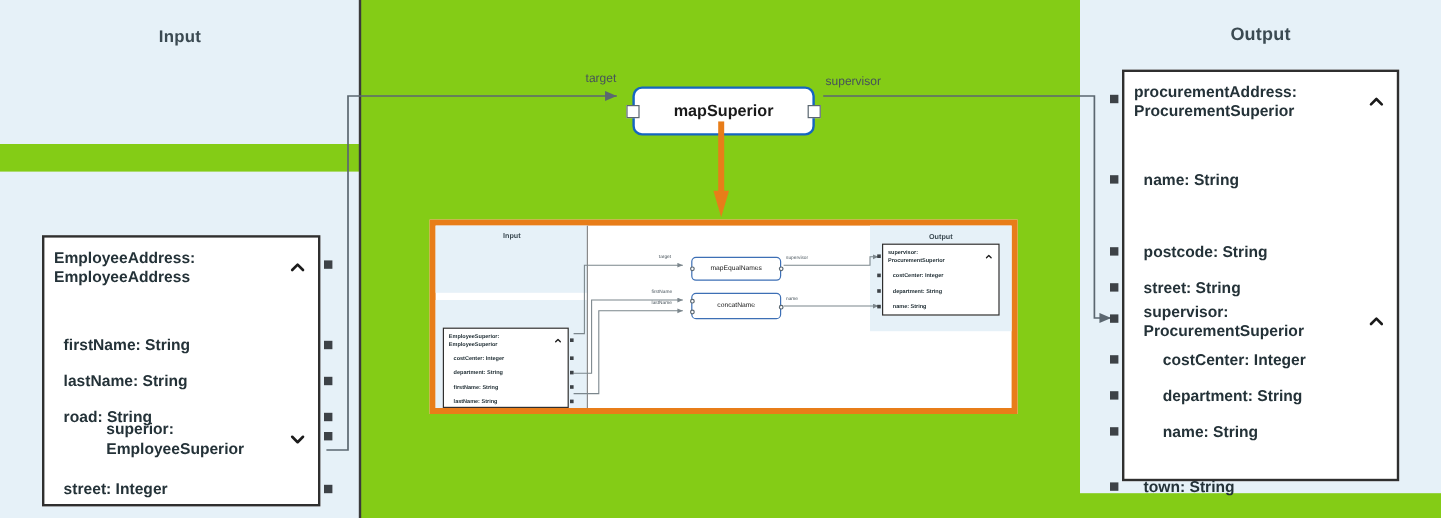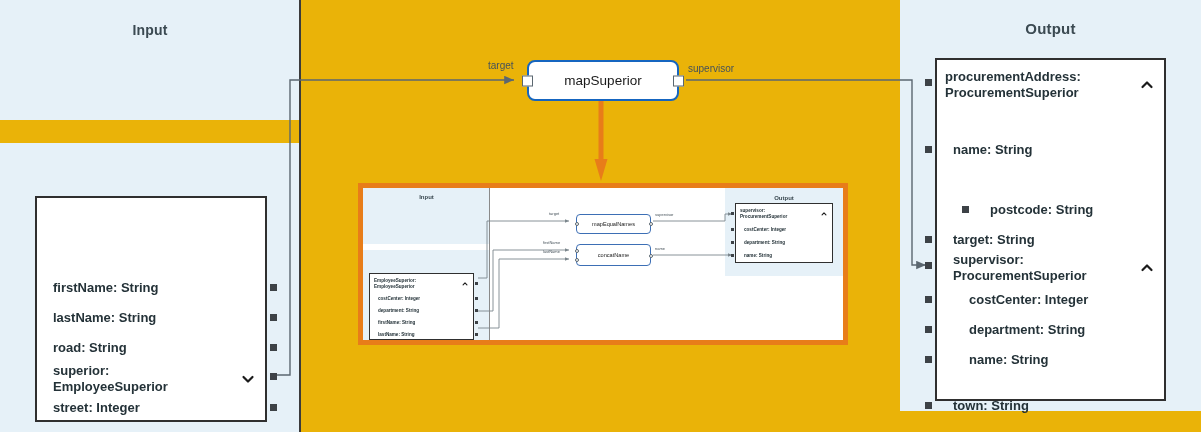--- a/index.html
+++ b/index.html
@@ -1,21 +1,21 @@
 <!DOCTYPE html>
 <html><head>
 <meta charset="utf-8">
 <style>
   html,body{margin:0;padding:0;background:#ffffff;}
   body{
     width:1201px;height:432px;position:relative;overflow:hidden;
     font-family:"Liberation Sans","DejaVu Sans",sans-serif;
     color:#37474f;
   }
-  .canvas{position:absolute;inset:0;background:#eab308;}
+  .canvas{position:absolute;inset:0;background:#84cc16;}
 
   
   .panel{position:absolute;background:#e6f1f8;}
   .panel-title{
     position:absolute;left:0;right:0;text-align:center;
     font-size:14px;font-weight:bold;color:#3b4a52;letter-spacing:.2px;
   }
   #panel-input{left:0;top:0;width:300px;height:120px;}
   #panel-self{left:0;top:143px;width:300px;height:289px;}
   #panel-output{left:900px;top:0;width:301px;height:411px;}
@@ -53,21 +53,21 @@
   
   .port{position:absolute;width:7px;height:7px;background:#3d4247;}
   .port.right{left:100%;margin-left:5px;}
   .port.left{right:100%;margin-right:5px;}
 
   
   .fnode{
     position:absolute;background:#ffffff;border:2px solid #1565c0;
     border-radius:8px;box-sizing:border-box;
     display:flex;align-items:center;justify-content:center;
-    font-size:13.5px;font-weight:normal;color:#1a1a1a;
+    font-size:13.5px;font-weight:bold;color:#1a1a1a;margin-top:12px;
   }
   #node-mapsuperior{left:527px;top:60px;width:152px;height:41px;}
   .fport{
     position:absolute;width:11px;height:11px;background:#ffffff;
     border:1.5px solid #5b6770;box-sizing:border-box;top:50%;
     transform:translateY(-50%);
   }
   .fport.in{left:-7px;}
   .fport.out{right:-7px;}
   .edge-label{
@@ -151,38 +151,50 @@
         <path d="M0,0 L7,3 L0,6 z" fill="#5b6770"></path>
       </marker>
     </defs>
 
     <path d="M272,375 L290,375 L290,80 L514,80" fill="none" stroke="#5b6770" stroke-width="1.4" marker-end="url(#arrow)"></path>
 
     <path d="M686,80 L912,80 L912,265 L926,265" fill="none" stroke="#5b6770" stroke-width="1.4" marker-end="url(#arrow)"></path>
   </svg>
 
   <div class="schema" id="schema-self">
+    <div class="field root" style="top:6px;height:38px;">
+      <div class="ftext">
+        <span>EmployeeAddress:</span><br>
+        <span>EmployeeAddress</span>
+      </div>
+      <span class="chev">
+        <svg width="14" height="14" viewBox="0 0 14 14">
+            <path d="M2.5,9 L7,4.5 L11.5,9" fill="none" stroke="#1b1b1b" stroke-width="2.2" stroke-linecap="round" stroke-linejoin="round"></path>
+          </svg>
+      </span>
+      <span class="port right" style="top:13px;"></span>
+    </div>
 
 
     <div class="field" style="top:80px;height:20px;">
       <div class="ftext">firstName: String</div>
       <span class="port right" style="top:6px;"></span>
     </div>
 
     <div class="field" style="top:110px;height:20px;">
       <div class="ftext">lastName: String</div>
       <span class="port right" style="top:6px;"></span>
     </div>
 
     <div class="field" style="top:140px;height:20px;">
       <div class="ftext">road: String</div>
       <span class="port right" style="top:6px;"></span>
     </div>
 
-    <div class="field" style="top:165px;height:32px;">
+    <div class="field" style="top:152px;height:32px;justify-content:center;">
       <div class="ftext">
         <span>superior:</span><br>
         <span>EmployeeSuperior</span>
       </div>
       <span class="chev">
         <svg width="14" height="14" viewBox="0 0 14 14">
             <path d="M2.5,5 L7,9.5 L11.5,5" fill="none" stroke="#1b1b1b" stroke-width="2.2" stroke-linecap="round" stroke-linejoin="round"></path>
           </svg>
       </span>
       <span class="port right" style="top:10px;"></span>
@@ -205,26 +217,26 @@
             <path d="M2.5,9 L7,4.5 L11.5,9" fill="none" stroke="#1b1b1b" stroke-width="2.2" stroke-linecap="round" stroke-linejoin="round"></path>
           </svg>
       </span>
       <span class="port left" style="top:13px;"></span>
     </div>
 
     <div class="field" style="top:80px;height:20px;">
       <div class="ftext">name: String</div>
       <span class="port left" style="top:6px;"></span>
     </div>
-    <div class="field" style="top:140px;height:20px;margin-left:37px;">
+    <div class="field" style="top:140px;height:20px;">
       <div class="ftext">postcode: String</div>
       <span class="port left" style="top:6px;"></span>
     </div>
     <div class="field" style="top:170px;height:20px;">
-      <div class="ftext">target: String</div>
+      <div class="ftext">street: String</div>
       <span class="port left" style="top:6px;"></span>
     </div>
 
     <div class="field" style="top:192px;height:32px;">
       <div class="ftext">
         <span>supervisor:</span><br>
         <span>ProcurementSuperior</span>
       </div>
       <span class="chev">
         <svg width="14" height="14" viewBox="0 0 14 14">

